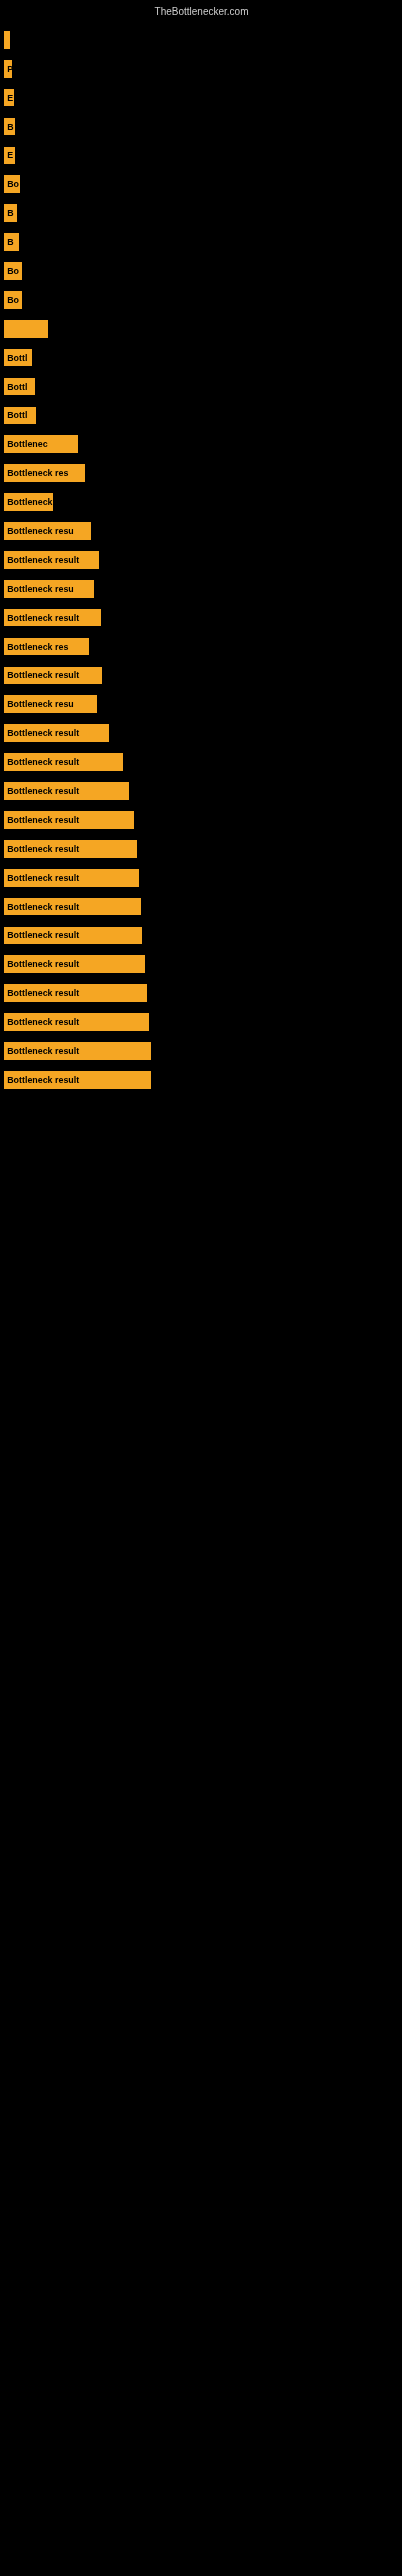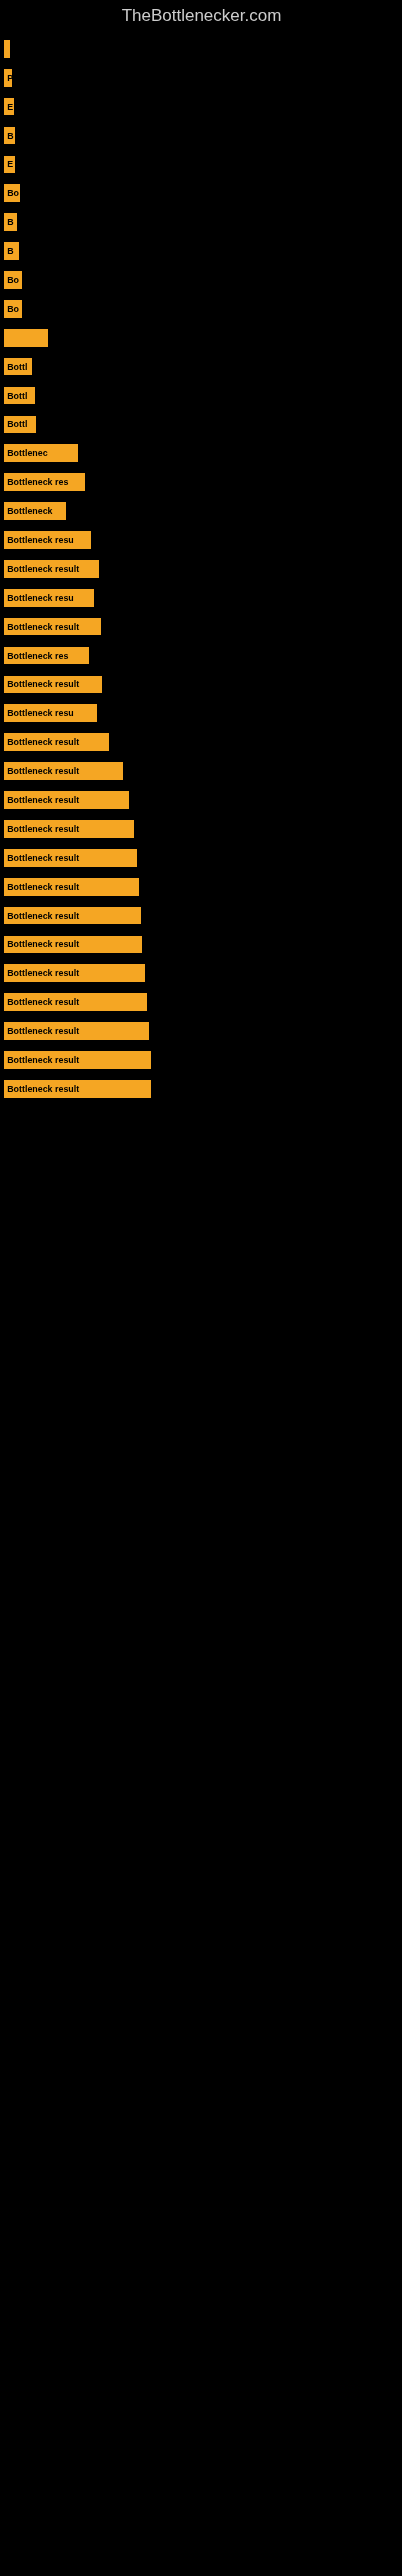--- a/index.html
+++ b/index.html
@@ -9,21 +9,21 @@
     }
     body {
       background-color: #000;
       width: 403px;
       min-height: 2576px;
       font-family: Arial, sans-serif;
       position: relative;
     }
     .site-title {
       color: #ccc;
-      font-size: 17px;
+      font-size: 10px;
       text-align: center;
       padding: 6.4px 0 3.2px 0;
     }
     .bars-container {
       padding: 8px 4px 0 4px;
       display: flex;
       flex-direction: column;
       gap: 0px;
     }
     .bar-row {
@@ -93,21 +93,21 @@
     <div class="bar-row">
       <div class="bar" style="width: 32px;">Bottl</div>
     </div>
     <div class="bar-row">
       <div class="bar" style="width: 74px;">Bottlenec</div>
     </div>
     <div class="bar-row">
       <div class="bar" style="width: 81px;">Bottleneck res</div>
     </div>
     <div class="bar-row">
-      <div class="bar" style="width: 62px; text-align: right;">Bottleneck</div>
+      <div class="bar" style="width: 49px; text-align: right;">Bottleneck</div>
     </div>
     <div class="bar-row">
       <div class="bar" style="width: 87px;">Bottleneck resu</div>
     </div>
     <div class="bar-row">
       <div class="bar" style="width: 95px;">Bottleneck result</div>
     </div>
     <div class="bar-row">
       <div class="bar" style="width: 90px;">Bottleneck resu</div>
     </div>

